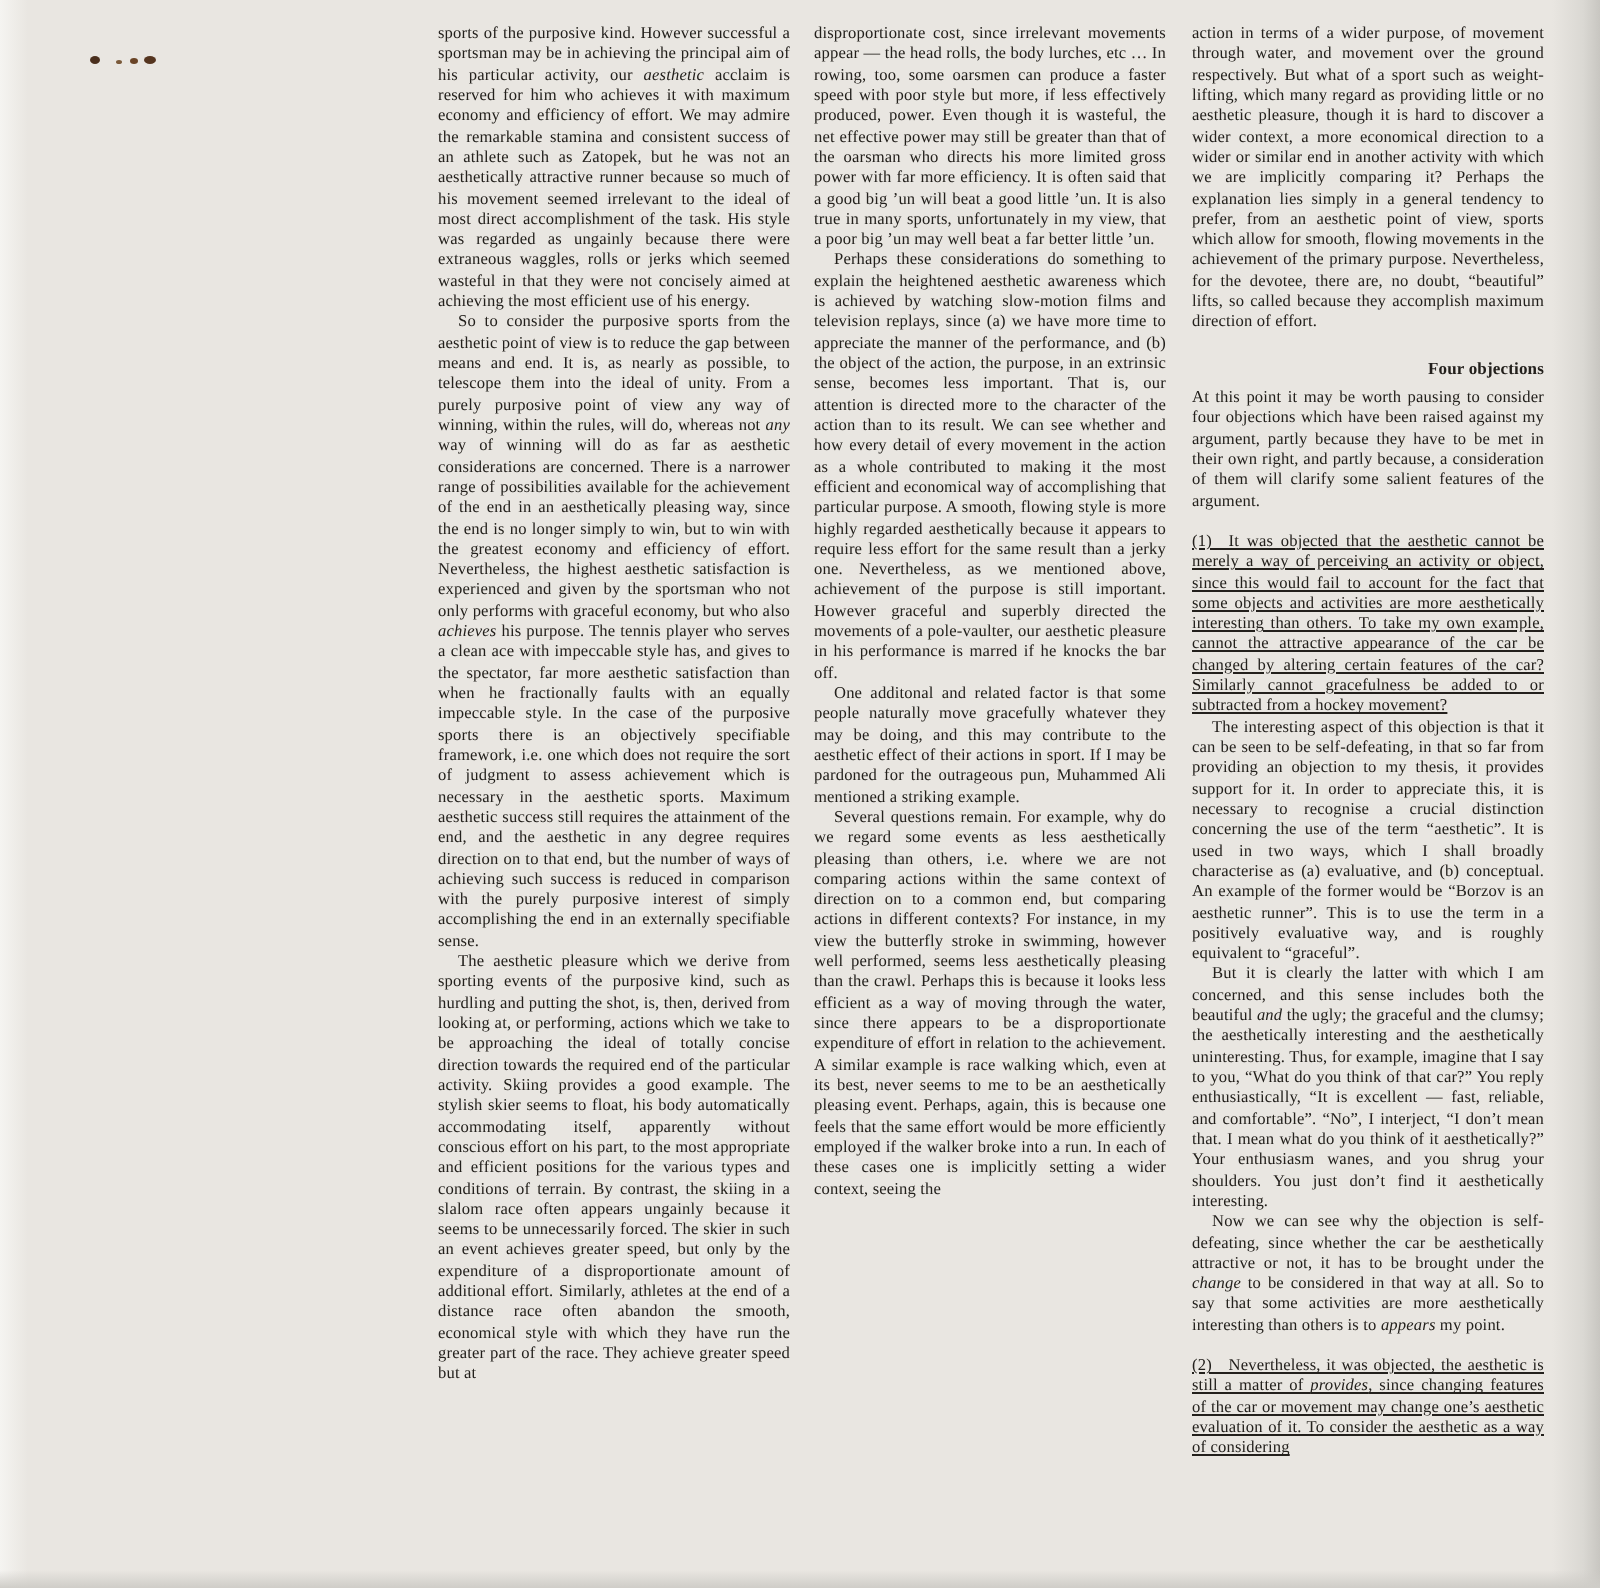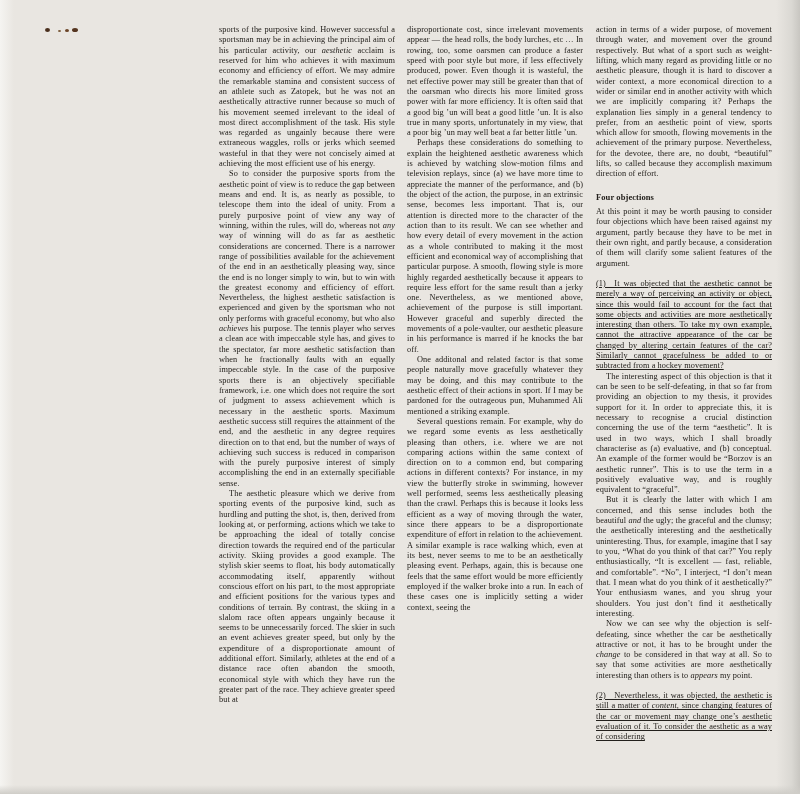--- a/index.html
+++ b/index.html
@@ -20,35 +20,35 @@
     position: absolute; right: 0; top: 0; bottom: 0; width: 24px;
     background: linear-gradient(90deg, rgba(216,214,209,0), #dad8d3 65%, #c8c6c1);
     pointer-events: none;
   }
   .page-edge-bottom {
     position: absolute; left: 0; right: 0; bottom: 0; height: 9px;
     background: linear-gradient(180deg, rgba(210,208,203,0), #cfcdc8);
     pointer-events: none;
   }
   .col {
-    position: absolute; top: 25px; width: 176px;
+    position: absolute; top: 12px; width: 176px;
     font-size: 8.3px; line-height: 10.32px;
     text-align: justify;
     letter-spacing: 0.01em;
   }
   #col1 { left: 219px; }
   #col2 { left: 407px; }
   #col3 { left: 596px; }
   p.para { margin: 0; }
   p.indent { text-indent: 10px; }
   p.space { margin-top: 10px; text-decoration: underline; }
   h3.heading {
     font-size: 8.5px; line-height: 10.32px;
     margin: 12px 0 5px 0; font-weight: 700;
-    text-align: left;
+    text-align: right;
   }
   .speck { position: absolute; border-radius: 50%; }
 </style>
 </head>
 <body>
 
 <div style="position:absolute; inset:0;">
   <div class="page-edge-left"></div>
   <div id="specks">
       <div class="speck" style="left: 45px; top: 28px; width: 5px; height: 4px; background: rgb(74, 47, 29);"></div>
@@ -69,18 +69,18 @@
         <p class="para indent">Several questions remain. For example, why do we regard some events as less aesthetically pleasing than others, i.e. where we are not comparing actions within the same context of direction on to a common end, but comparing actions in different contexts? For instance, in my view the butterfly stroke in swimming, however well performed, seems less aesthetically pleasing than the crawl. Perhaps this is because it looks less efficient as a way of moving through the water, since there appears to be a disproportionate expenditure of effort in relation to the achievement. A similar example is race walking which, even at its best, never seems to me to be an aesthetically pleasing event. Perhaps, again, this is because one feels that the same effort would be more efficiently employed if the walker broke into a run. In each of these cases one is implicitly setting a wider context, seeing the</p>
       </div>
       <div class="col" id="col3">
         <p class="para">action in terms of a wider purpose, of movement through water, and movement over the ground respectively. But what of a sport such as weight-lifting, which many regard as providing little or no aesthetic pleasure, though it is hard to discover a wider context, a more economical direction to a wider or similar end in another activity with which we are implicitly comparing it? Perhaps the explanation lies simply in a general tendency to prefer, from an aesthetic point of view, sports which allow for smooth, flowing movements in the achievement of the primary purpose. Nevertheless, for the devotee, there are, no doubt, “beautiful” lifts, so called because they accomplish maximum direction of effort.</p>
         <h3 class="heading">Four objections</h3>
         <p class="para">At this point it may be worth pausing to consider four objections which have been raised against my argument, partly because they have to be met in their own right, and partly because, a consideration of them will clarify some salient features of the argument.</p>
         <p class="para space">(1) It was objected that the aesthetic cannot be merely a way of perceiving an activity or object, since this would fail to account for the fact that some objects and activities are more aesthetically interesting than others. To take my own example, cannot the attractive appearance of the car be changed by altering certain features of the car? Similarly cannot gracefulness be added to or subtracted from a hockey movement?</p>
         <p class="para indent">The interesting aspect of this objection is that it can be seen to be self-defeating, in that so far from providing an objection to my thesis, it provides support for it. In order to appreciate this, it is necessary to recognise a crucial distinction concerning the use of the term “aesthetic”. It is used in two ways, which I shall broadly characterise as (a) evaluative, and (b) conceptual. An example of the former would be “Borzov is an aesthetic runner”. This is to use the term in a positively evaluative way, and is roughly equivalent to “graceful”.</p>
         <p class="para indent">But it is clearly the latter with which I am concerned, and this sense includes both the beautiful <i>and</i> the ugly; the graceful and the clumsy; the aesthetically interesting and the aesthetically uninteresting. Thus, for example, imagine that I say to you, “What do you think of that car?” You reply enthusiastically, “It is excellent — fast, reliable, and comfortable”. “No”, I interject, “I don’t mean that. I mean what do you think of it aesthetically?” Your enthusiasm wanes, and you shrug your shoulders. You just don’t find it aesthetically interesting.</p>
         <p class="para indent">Now we can see why the objection is self-defeating, since whether the car be aesthetically attractive or not, it has to be brought under the <i>change</i> to be considered in that way at all. So to say that some activities are more aesthetically interesting than others is to <i>appears</i> my point.</p>
-        <p class="para space">(2) Nevertheless, it was objected, the aesthetic is still a matter of <i>content</i>, since changing features of the car or movement may change one’s aesthetic evaluation of it. To consider the aesthetic as a way of considering</p>
+        <p class="para space">(2) Nevertheless, it was objected, the aesthetic is still a matter of <i>provides</i>, since changing features of the car or movement may change one’s aesthetic evaluation of it. To consider the aesthetic as a way of considering</p>
       </div>
     </div>
   <div class="page-edge-right"></div>
   <div class="page-edge-bottom"></div>
 </div>
 
 </body></html>

